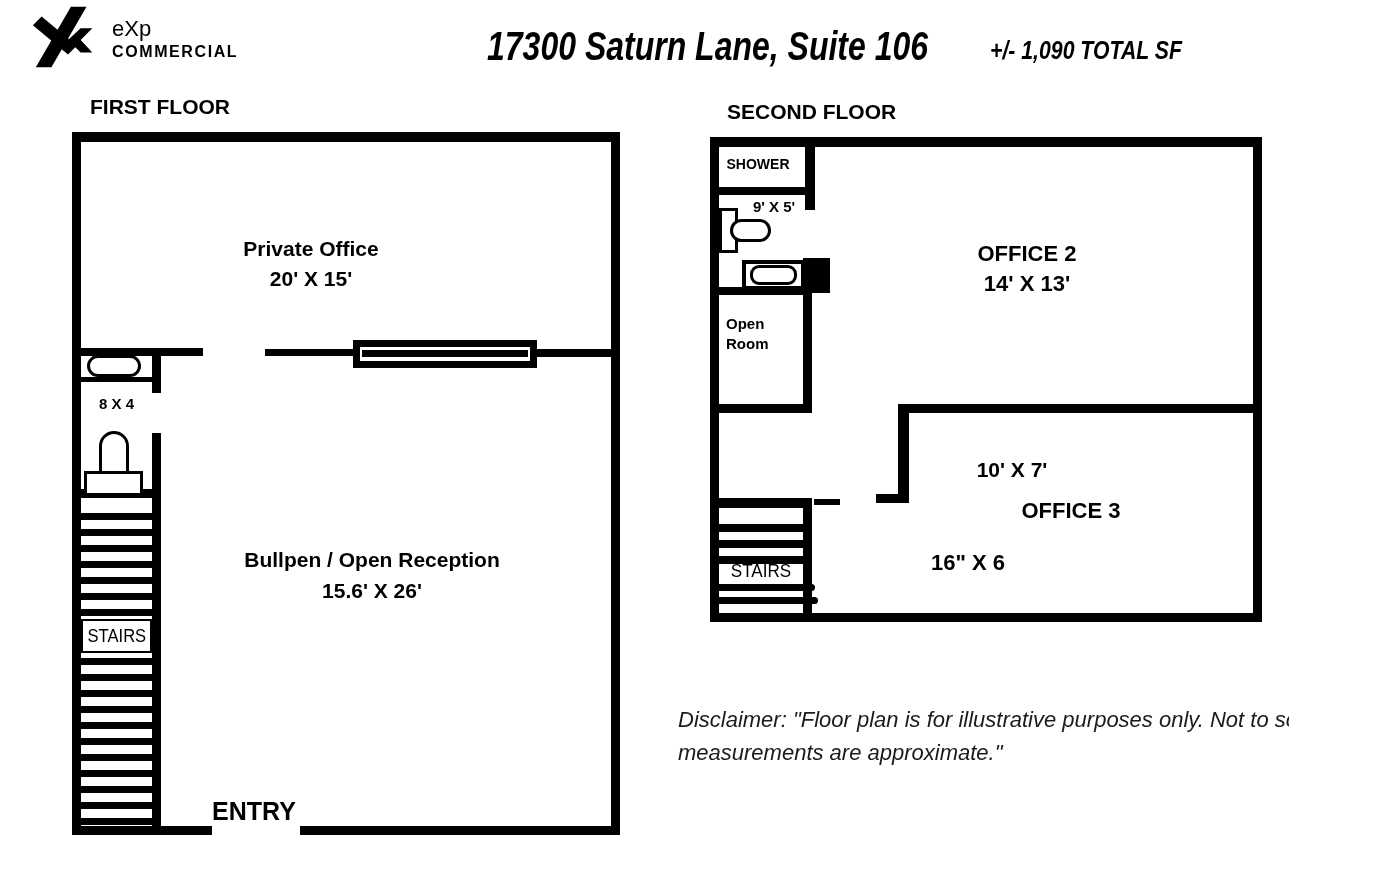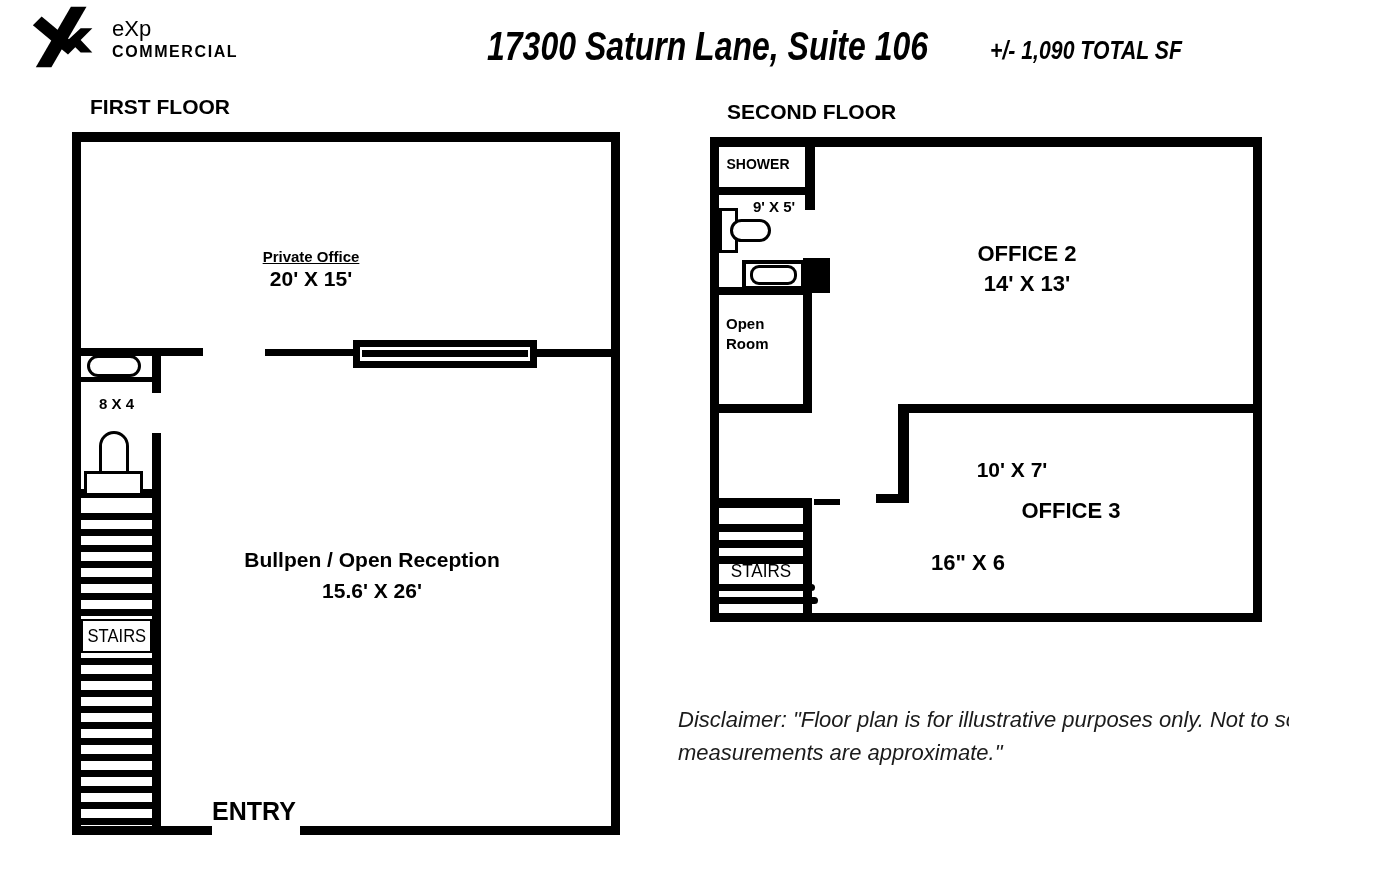--- a/index.html
+++ b/index.html
@@ -56,21 +56,21 @@
     <div class="fix" style="left:84px;top:471px;width:59px;height:25px;"></div>
     <div class="lbl ctr" style="left:81px;top:395px;width:71px;font-size:15px;">8 X 4</div>
 
     <div class="w" style="left:152px;top:495px;width:9px;height:331px;"></div>
     <div class="steps" style="left:81px;top:513px;width:71px;height:106px;"></div>
     <div class="stairbox" style="left:81px;top:619px;width:71px;height:34px;">
       <span class="lbl" style="position:static;font-weight:400;font-size:18px;transform:scaleX(.92);">STAIRS</span>
     </div>
     <div class="steps" style="left:81px;top:658px;width:71px;height:168px;"></div>
 
-    <div class="lbl ctr" style="left:191px;top:248px;width:240px;font-size:15px;text-decoration:underline;">Private Office</div>
+    <div class="lbl ctr" style="left:191px;top:237px;width:240px;font-size:21px;">Private Office</div>
     <div class="lbl ctr" style="left:191px;top:267px;width:240px;font-size:21px;">20' X 15'</div>
     <div class="lbl ctr" style="left:212px;top:548px;width:320px;font-size:21px;">Bullpen / Open Reception</div>
     <div class="lbl ctr" style="left:212px;top:579px;width:320px;font-size:21px;">15.6' X 26'</div>
     <div class="lbl ctr" style="left:208px;top:797px;width:92px;font-size:25px;">ENTRY</div>
   </div>
 
   <div>
     <div class="lbl" style="left:727px;top:100px;font-size:21px;">SECOND FLOOR</div>
 
     <div class="w" style="left:710px;top:137px;width:552px;height:10px;"></div>

